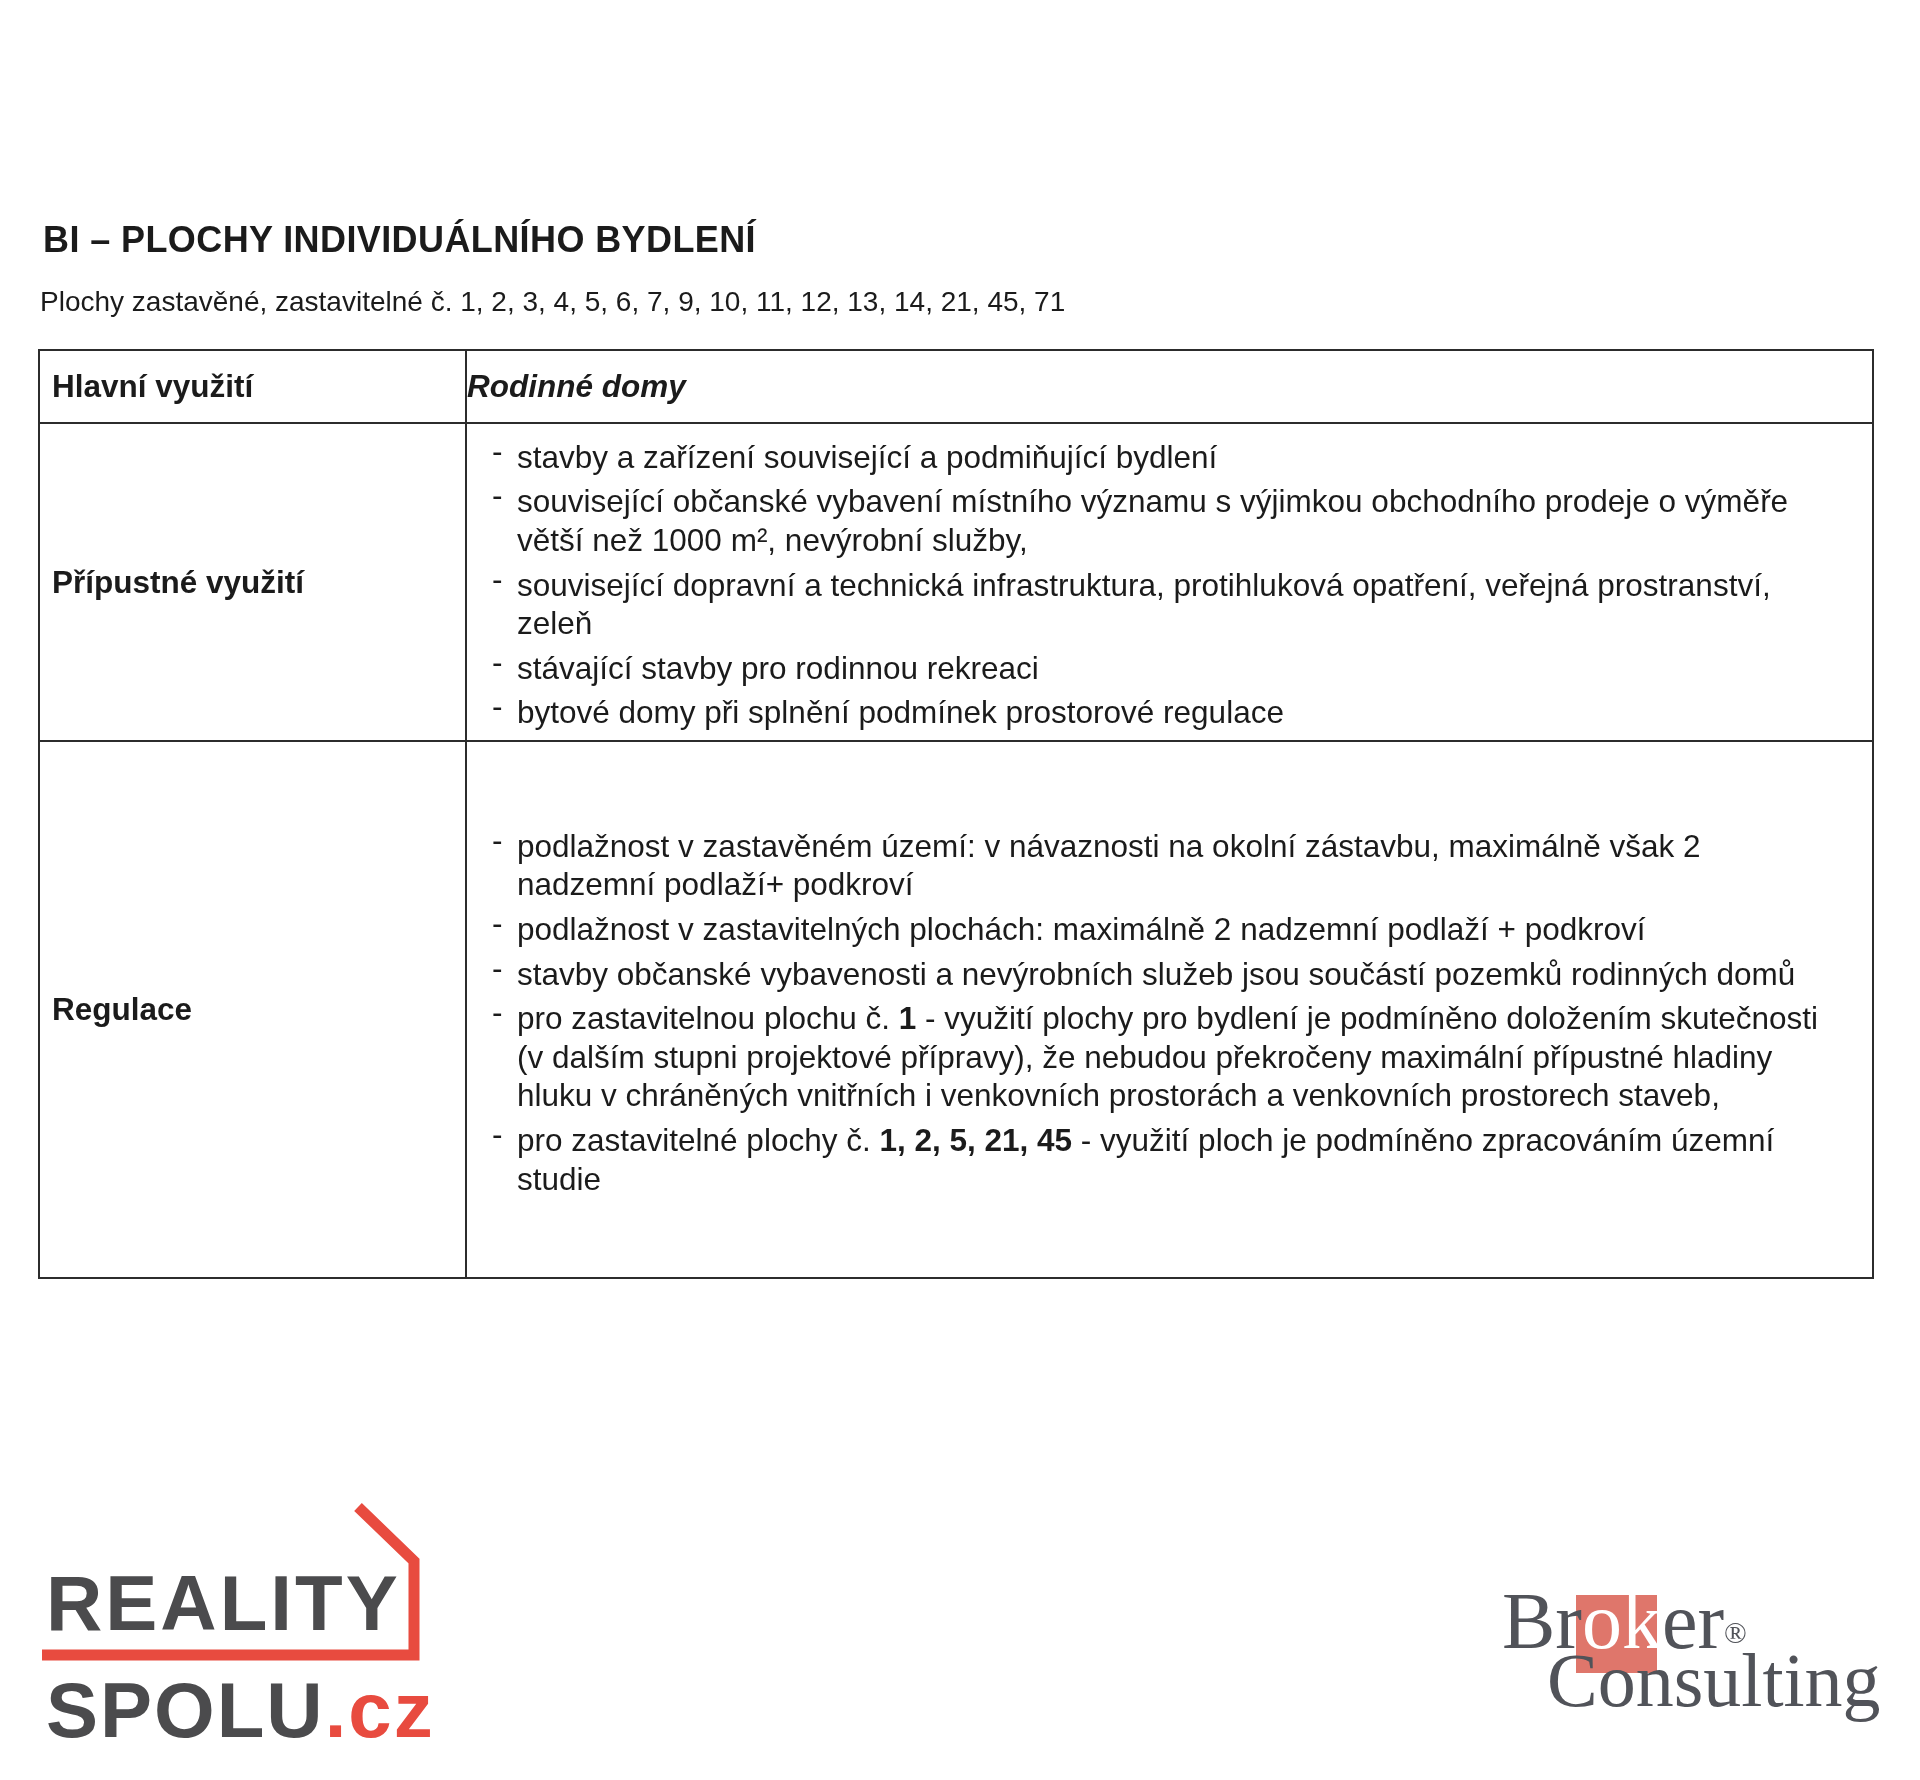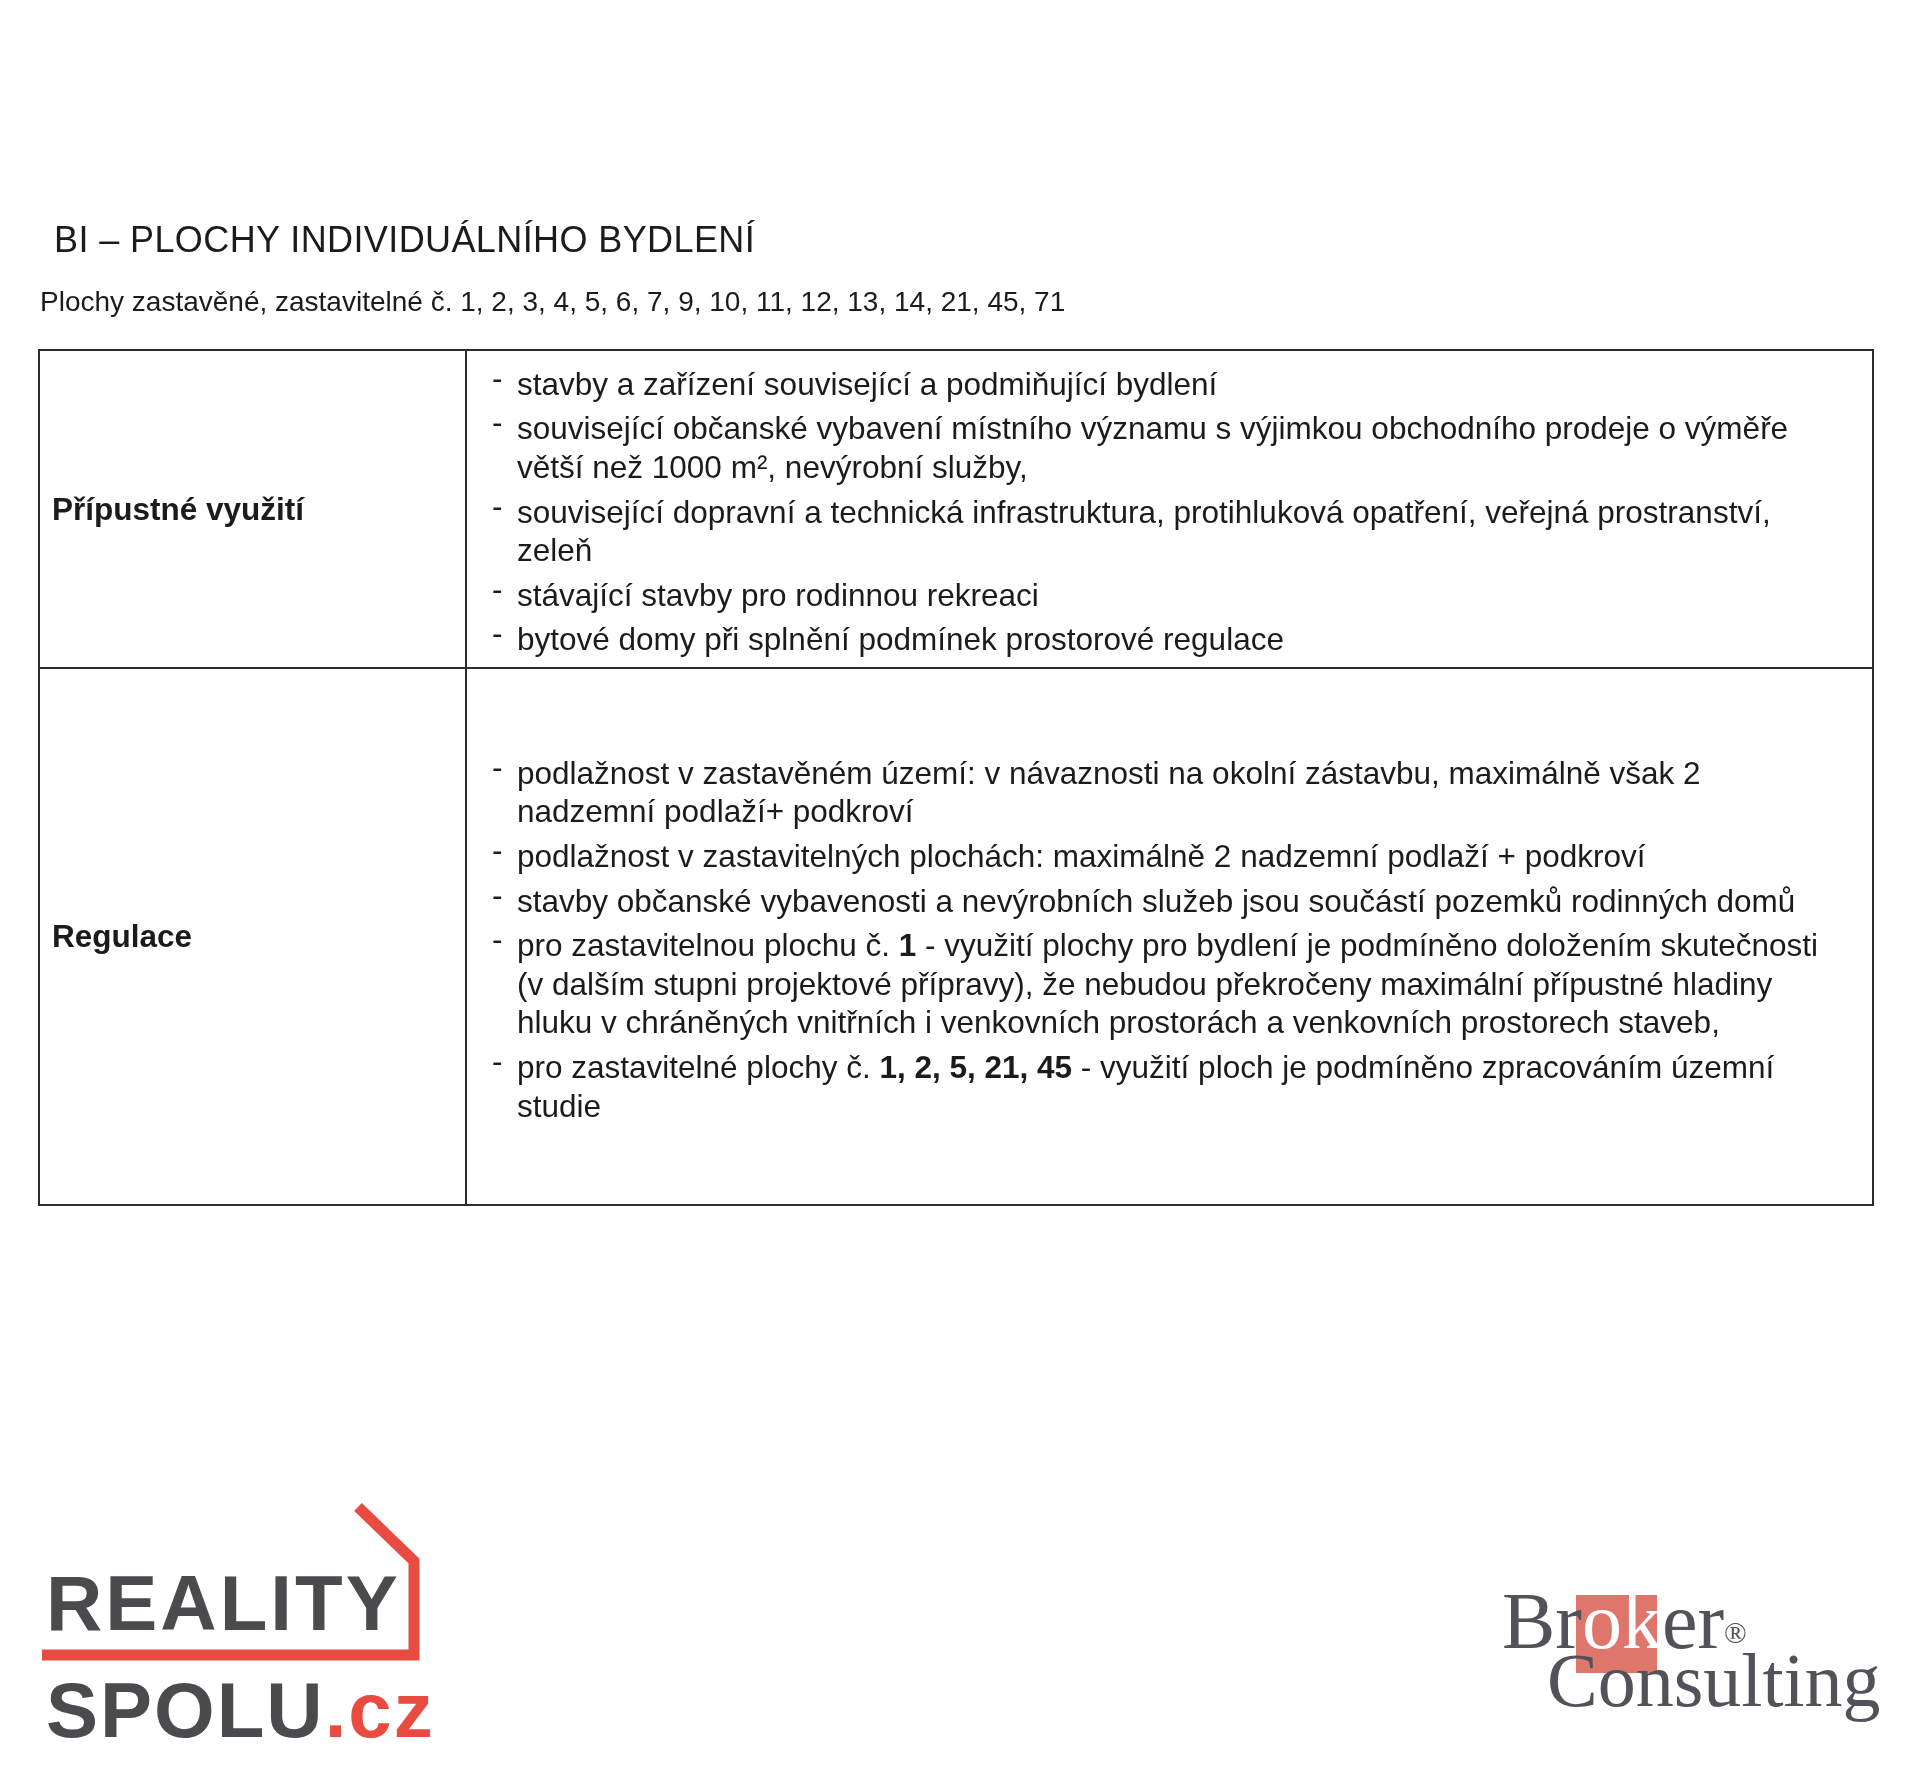--- a/index.html
+++ b/index.html
@@ -3,22 +3,22 @@
 <meta charset="utf-8">
 <style>
   html,body{margin:0;padding:0;}
   body{
     width:1920px;height:1780px;position:relative;overflow:hidden;
     background:#ffffff;color:#1b1b1b;
     font-family:"Liberation Sans", sans-serif;
   }
   .doc{position:absolute;left:38px;top:0;width:1836px;}
   .title{
-    font-size:36px;font-weight:normal;letter-spacing:.4px;
-    margin:218px 0 0 16px;line-height:1.2;
+    font-size:36px;font-weight:bold;letter-spacing:.4px;
+    margin:218px 0 0 5px;line-height:1.2;
   }
   .subtitle{
     font-size:28px;margin:24px 0 0 2px;line-height:1.2;
   }
   table.land-use{
     border-collapse:collapse;width:1836px;margin-top:30px;table-layout:fixed;
   }
   td{border:2px solid #2c2c2c;vertical-align:middle;box-sizing:border-box;}
   col.c1{width:427px;}
   tr.r1{height:73px;}
@@ -72,20 +72,24 @@
 <div class="doc">
   <h1 class="title">BI – PLOCHY INDIVIDUÁLNÍHO BYDLENÍ</h1>
   <p class="subtitle">Plochy zastavěné, zastavitelné č. 1, 2, 3, 4, 5, 6, 7, 9, 10, 11, 12, 13, 14, 21, 45, 71</p>
 
   <table class="land-use">
     <colgroup>
         <col class="c1">
         <col>
       </colgroup>
     <tbody>
+        <tr class="r1">
+      <td class="label">Hlavní využití</td>
+      <td class="val plain-text val-header">Rodinné domy</td>
+    </tr>
     <tr class="r2">
       <td class="label">Přípustné využití</td>
       <td class="val">
         <div class="bullets">
               <div class="bullet">
                 <span class="marker">-</span>
                 <span class="btext"><span>stavby a zařízení související a podmiňující bydlení</span></span>
               </div>
               <div class="bullet">
                 <span class="marker">-</span>

